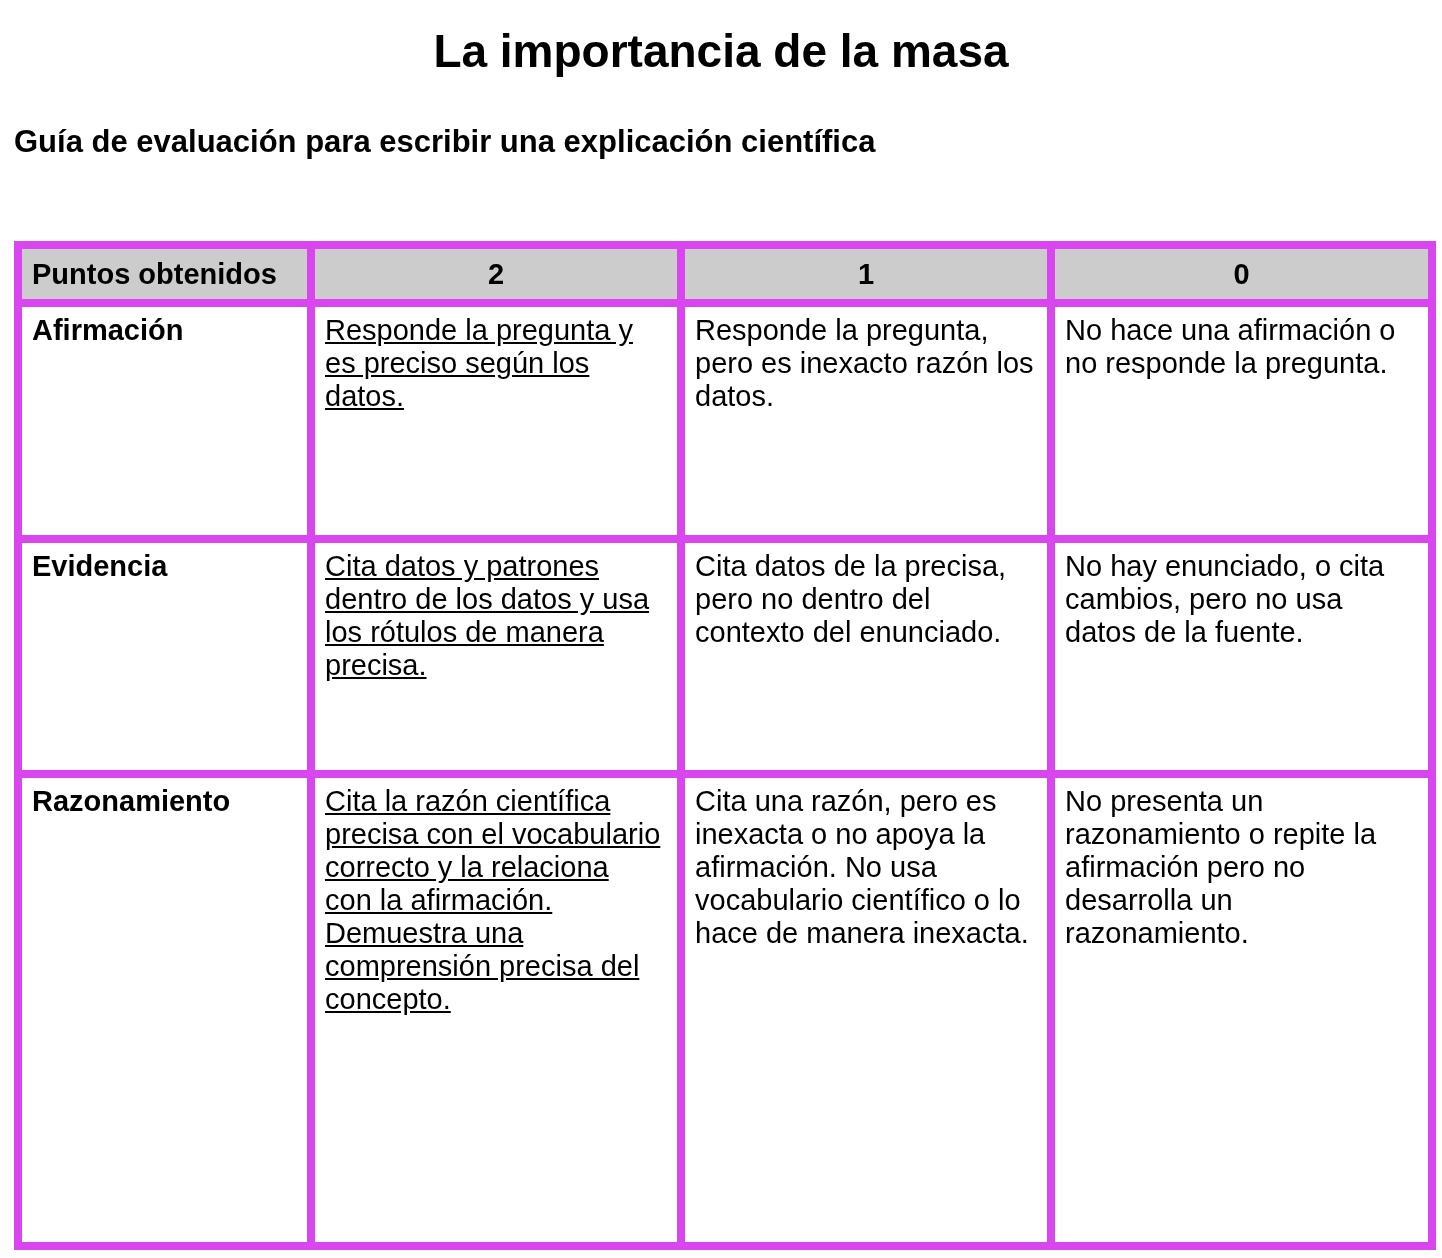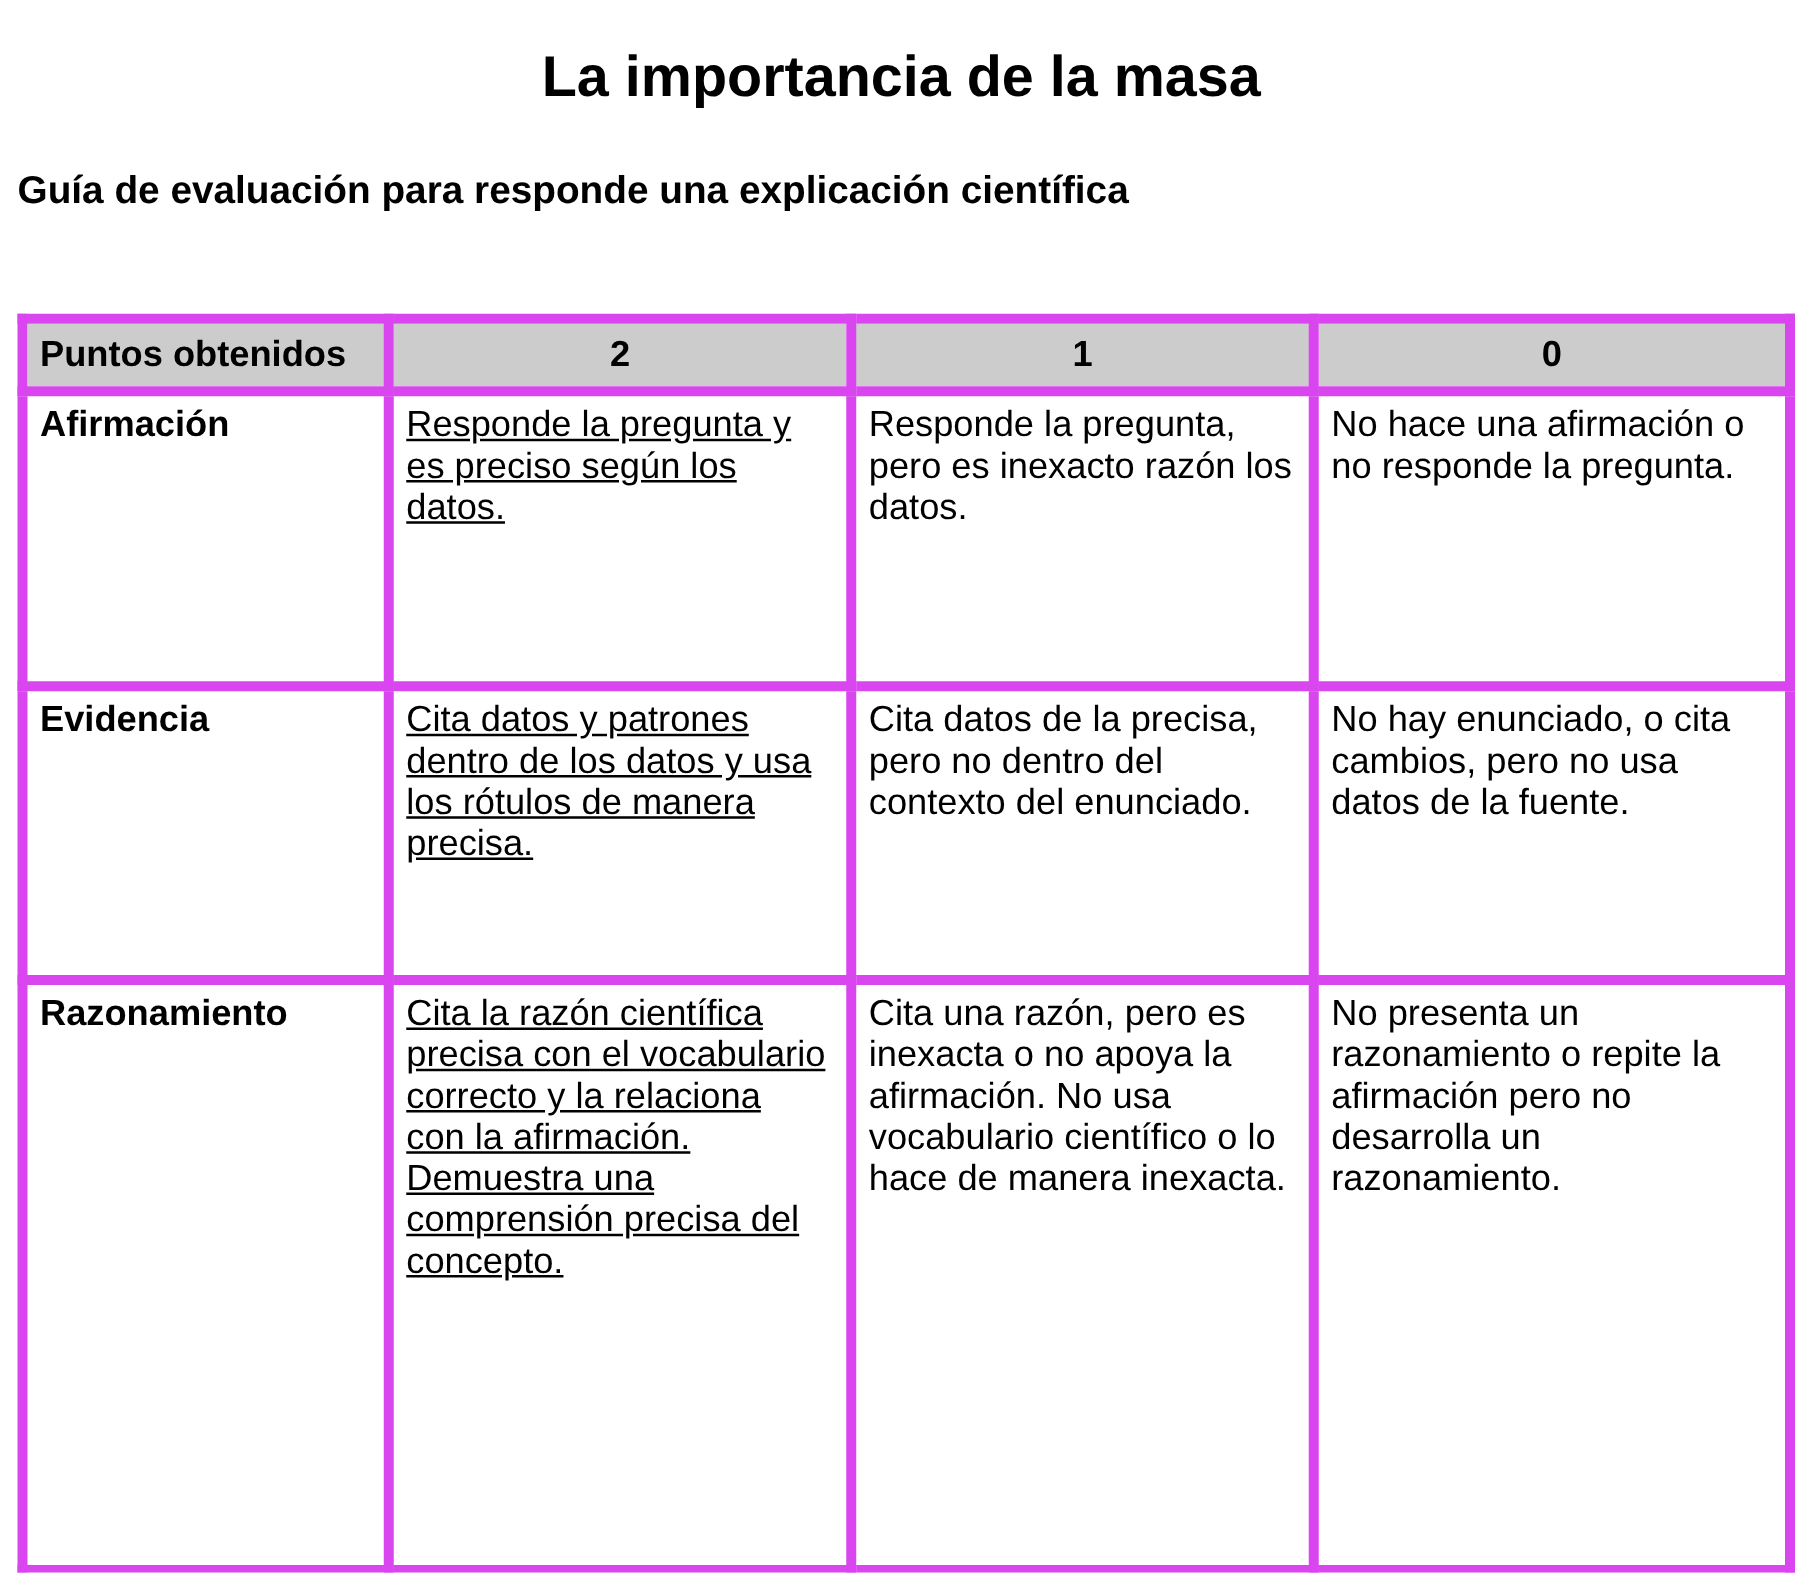--- a/index.html
+++ b/index.html
@@ -8,21 +8,21 @@
     width: 1442px;
     height: 1258px;
     background: #ffffff;
     color: #000000;
     font-family: "Liberation Sans", "DejaVu Sans", sans-serif;
     -webkit-font-smoothing: antialiased;
   }
   .page { padding: 0 14px; }
 
   .doc-title {
-    margin: 14px;
+    margin: 4px;
     padding-top: 21px;
     font-size: 46px;
     line-height: 53px;
     font-weight: bold;
     text-align: center;
   }
   .doc-subtitle {
     margin: 46px 0 0 0;
     font-size: 31px;
     line-height: 36px;
@@ -63,21 +63,21 @@
   tr.row-2 { height: 235px; }
   tr.row-3 { height: 472px; }
 </style>
 </head>
 <body>
 
 <div class="page">
 
   <h1 class="doc-title">La importancia de la masa</h1>
 
-  <h2 class="doc-subtitle">Guía de evaluación para responde una explicación científica</h2>
+  <h2 class="doc-subtitle">Guía de evaluación para escribir una explicación científica</h2>
 
   <table class="rubric">
     <colgroup>
       <col style="width:293px">
       <col style="width:370px">
       <col style="width:370px">
       <col style="width:381px">
     </colgroup>
     <thead>
       <tr>

